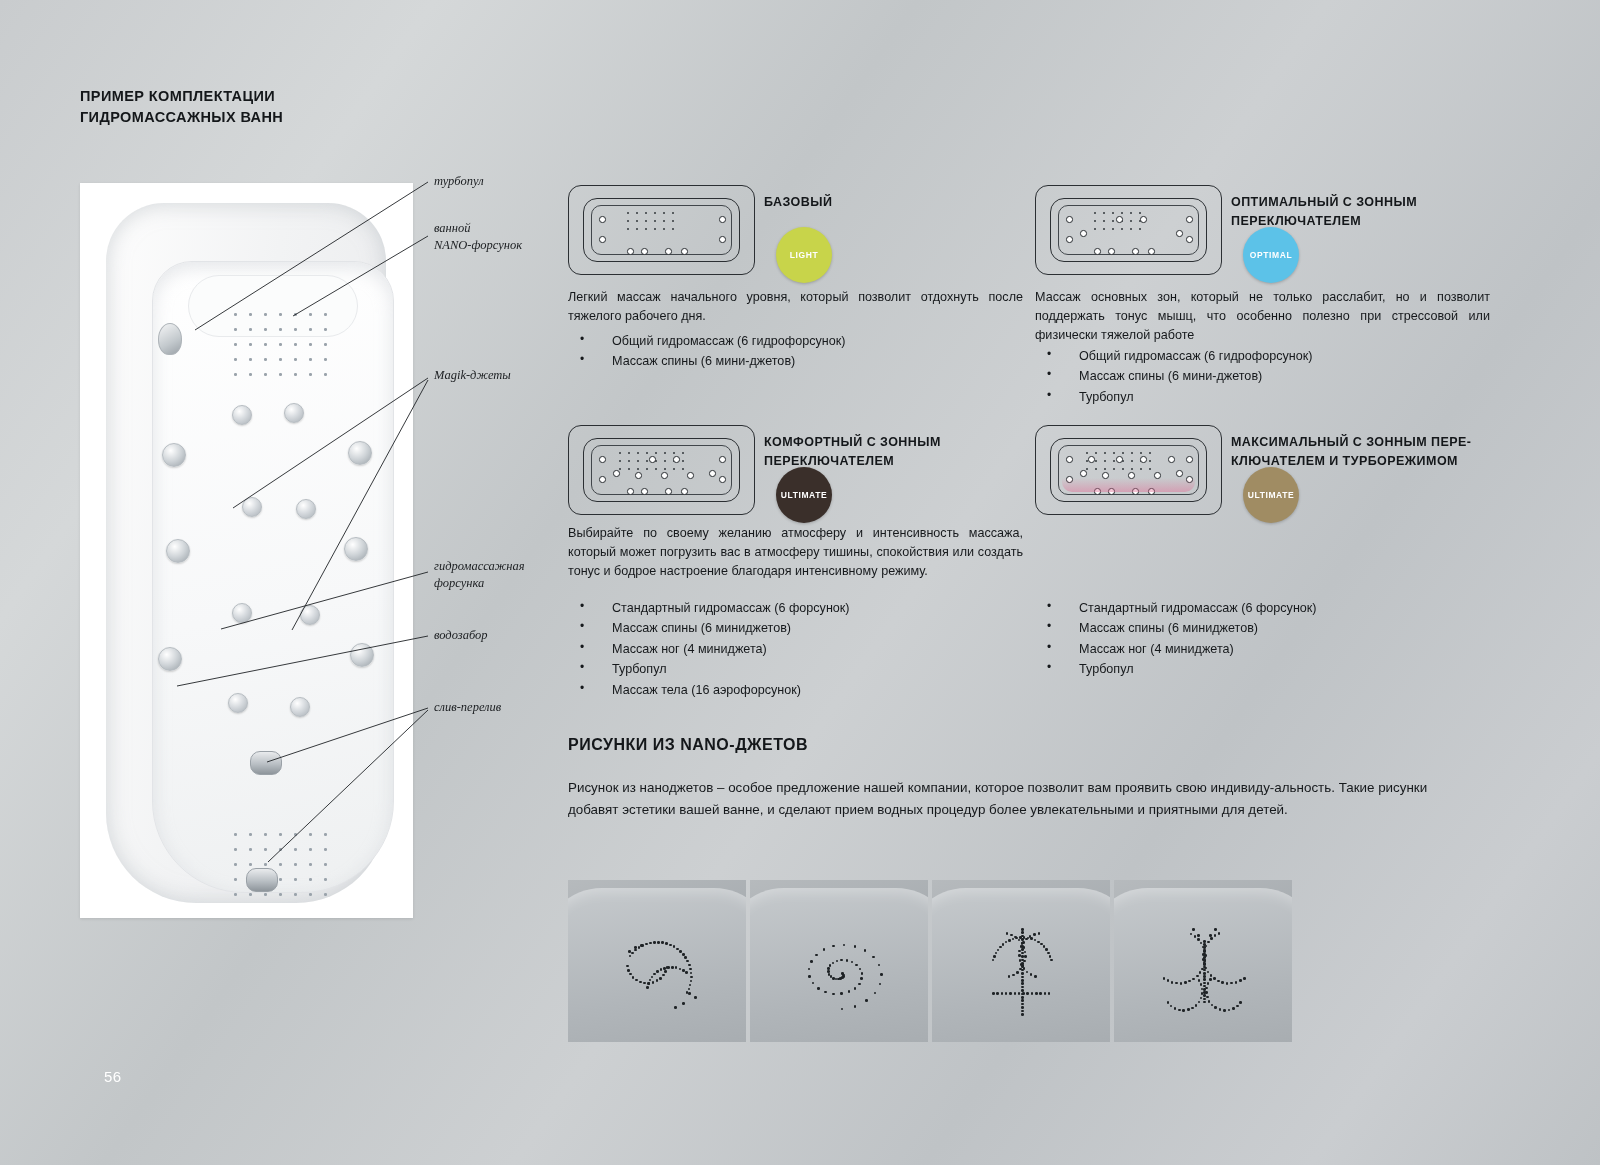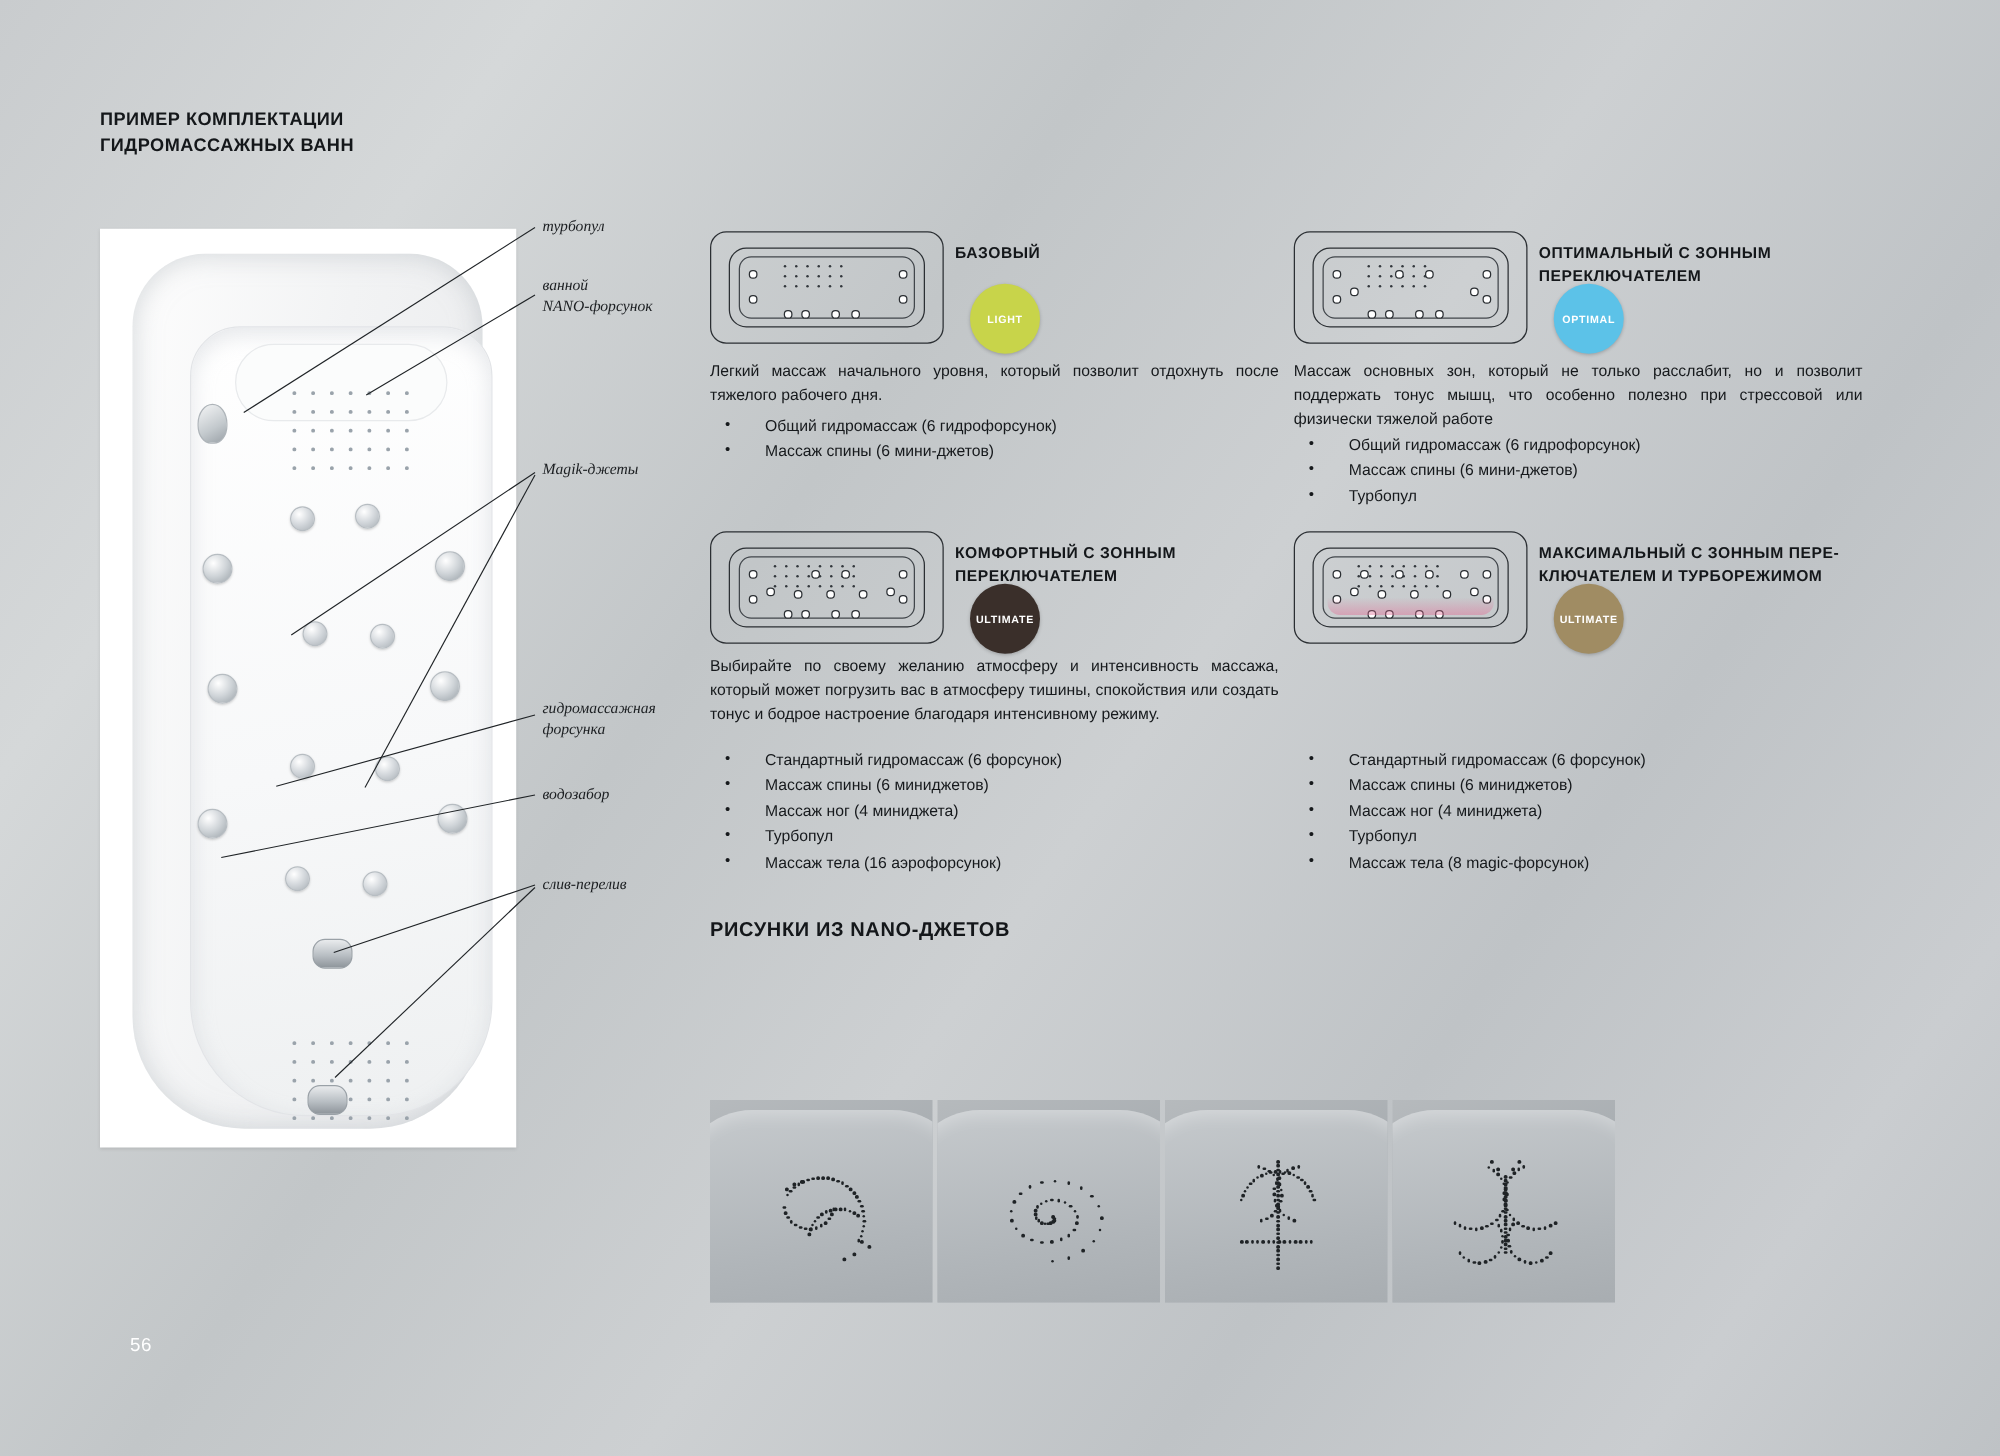--- a/index.html
+++ b/index.html
@@ -647,24 +647,24 @@
       </div>
     </div>
     <div class="pkg-name">МАКСИМАЛЬНЫЙ С ЗОННЫМ ПЕРЕ-КЛЮЧАТЕЛЕМ И ТУРБОРЕЖИМОМ</div>
     <div class="badge" style="left:208px; top:42px; background:#a08c63;">ULTIMATE</div>
   </div>
   <div class="pkg-list" style="left:1035px; top:598px;">
     <div>Стандартный гидромассаж (6 форсунок)</div>
     <div>Массаж спины (6 миниджетов)</div>
     <div>Массаж ног (4 миниджета)</div>
     <div>Турбопул</div>
-    <div>Массаж тела (8 magic-форсунок)</div>
   </div>
 
   <div class="nano-title">РИСУНКИ ИЗ NANO-ДЖЕТОВ</div>
+  <div class="nano-desc">Рисунок из наноджетов – особое предложение нашей компании, которое позволит вам проявить свою индивиду-альность. Такие рисунки добавят эстетики вашей ванне, и сделают прием водных процедур более увлекательными и приятными для детей.</div>
 
   <div class="nano-row">
     <div class="nano-cell">
         <div class="bcurve"></div>
         <div class="pattern p1">
           <i style="left:60.76111707140426px; top:74.65194710046548px"></i>
           <i style="left:63.39291212411267px; top:71.53745055906415px"></i>
           <i style="left:66.37862423580393px; top:68.76040949131573px"></i>
           <i style="left:69.6753107204166px; top:66.36076532435405px"></i>
           <i style="left:73.23555623197778px; top:64.37303148823068px"></i>

